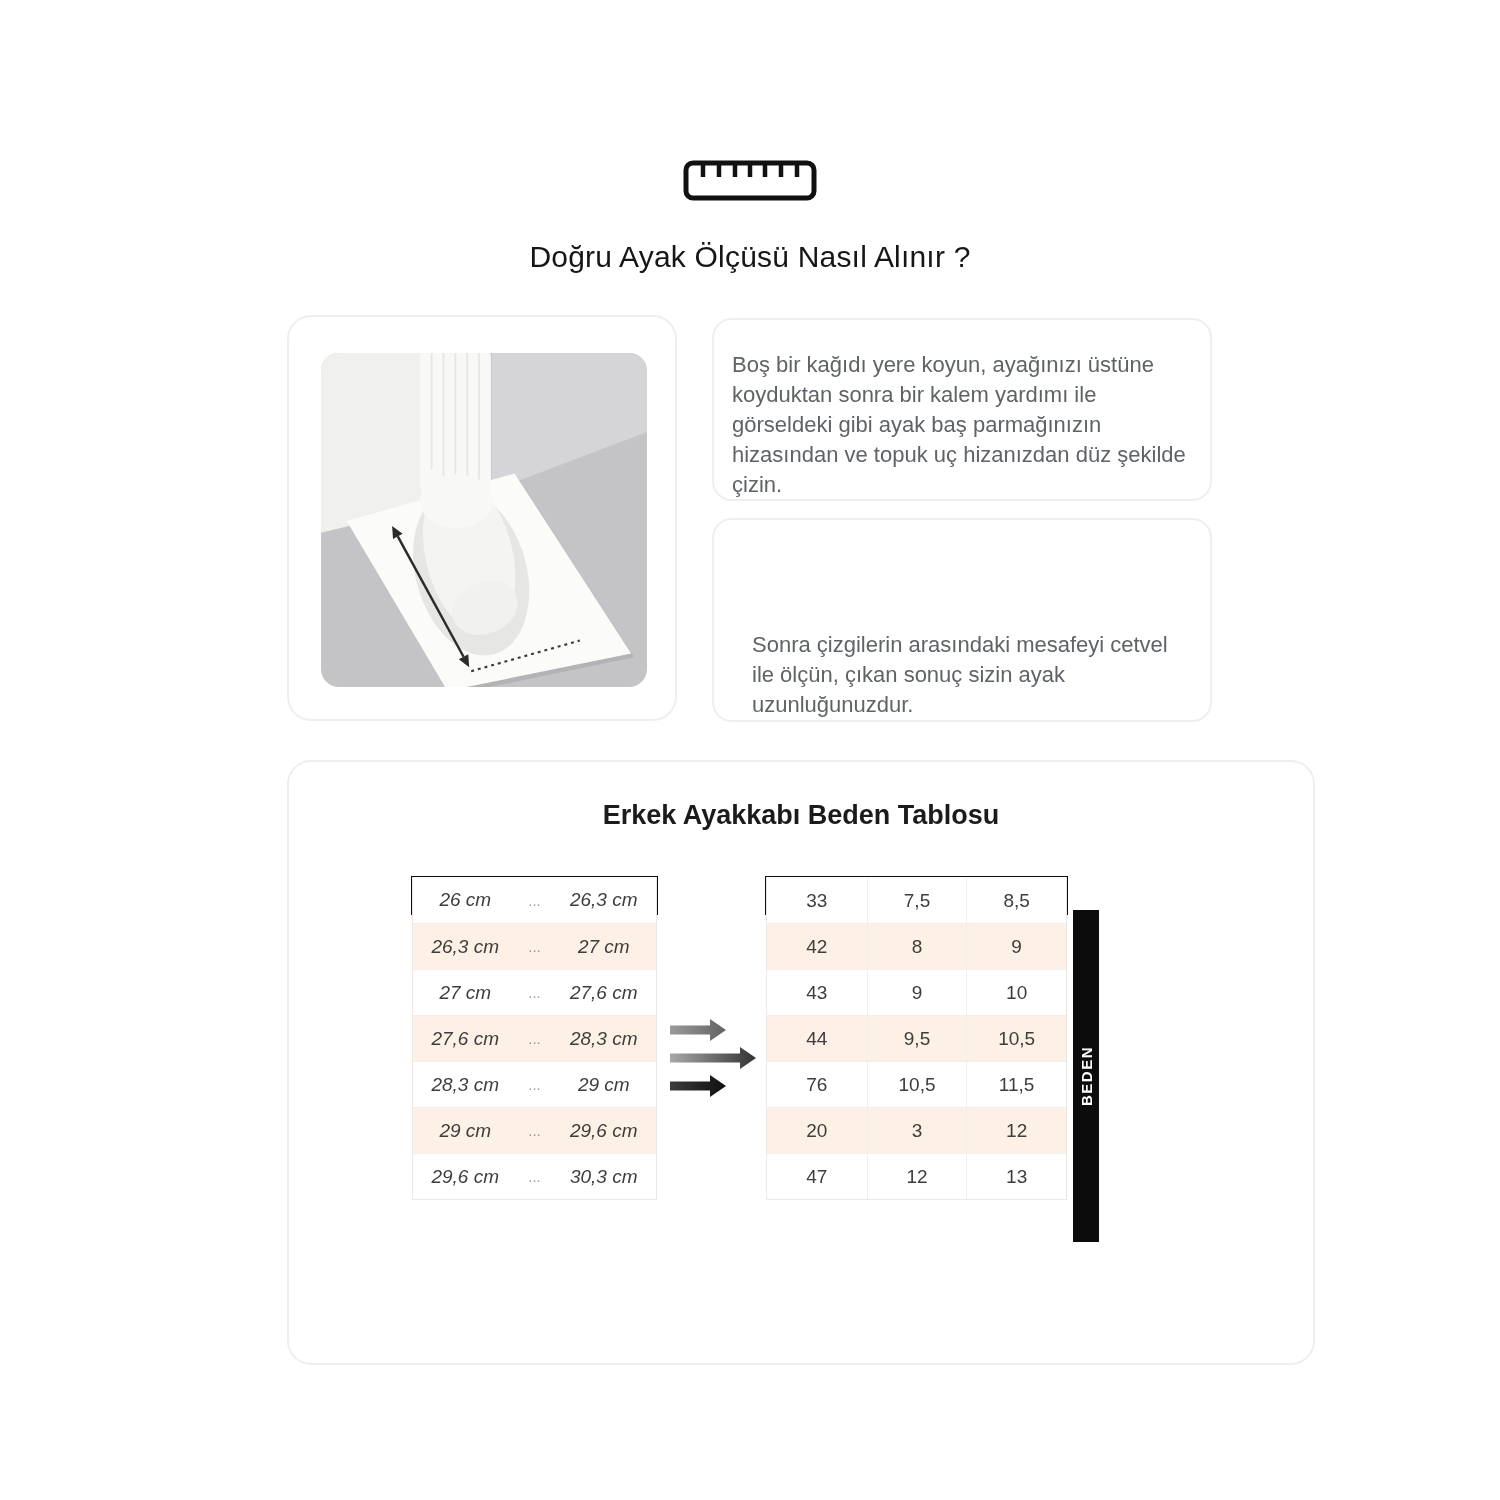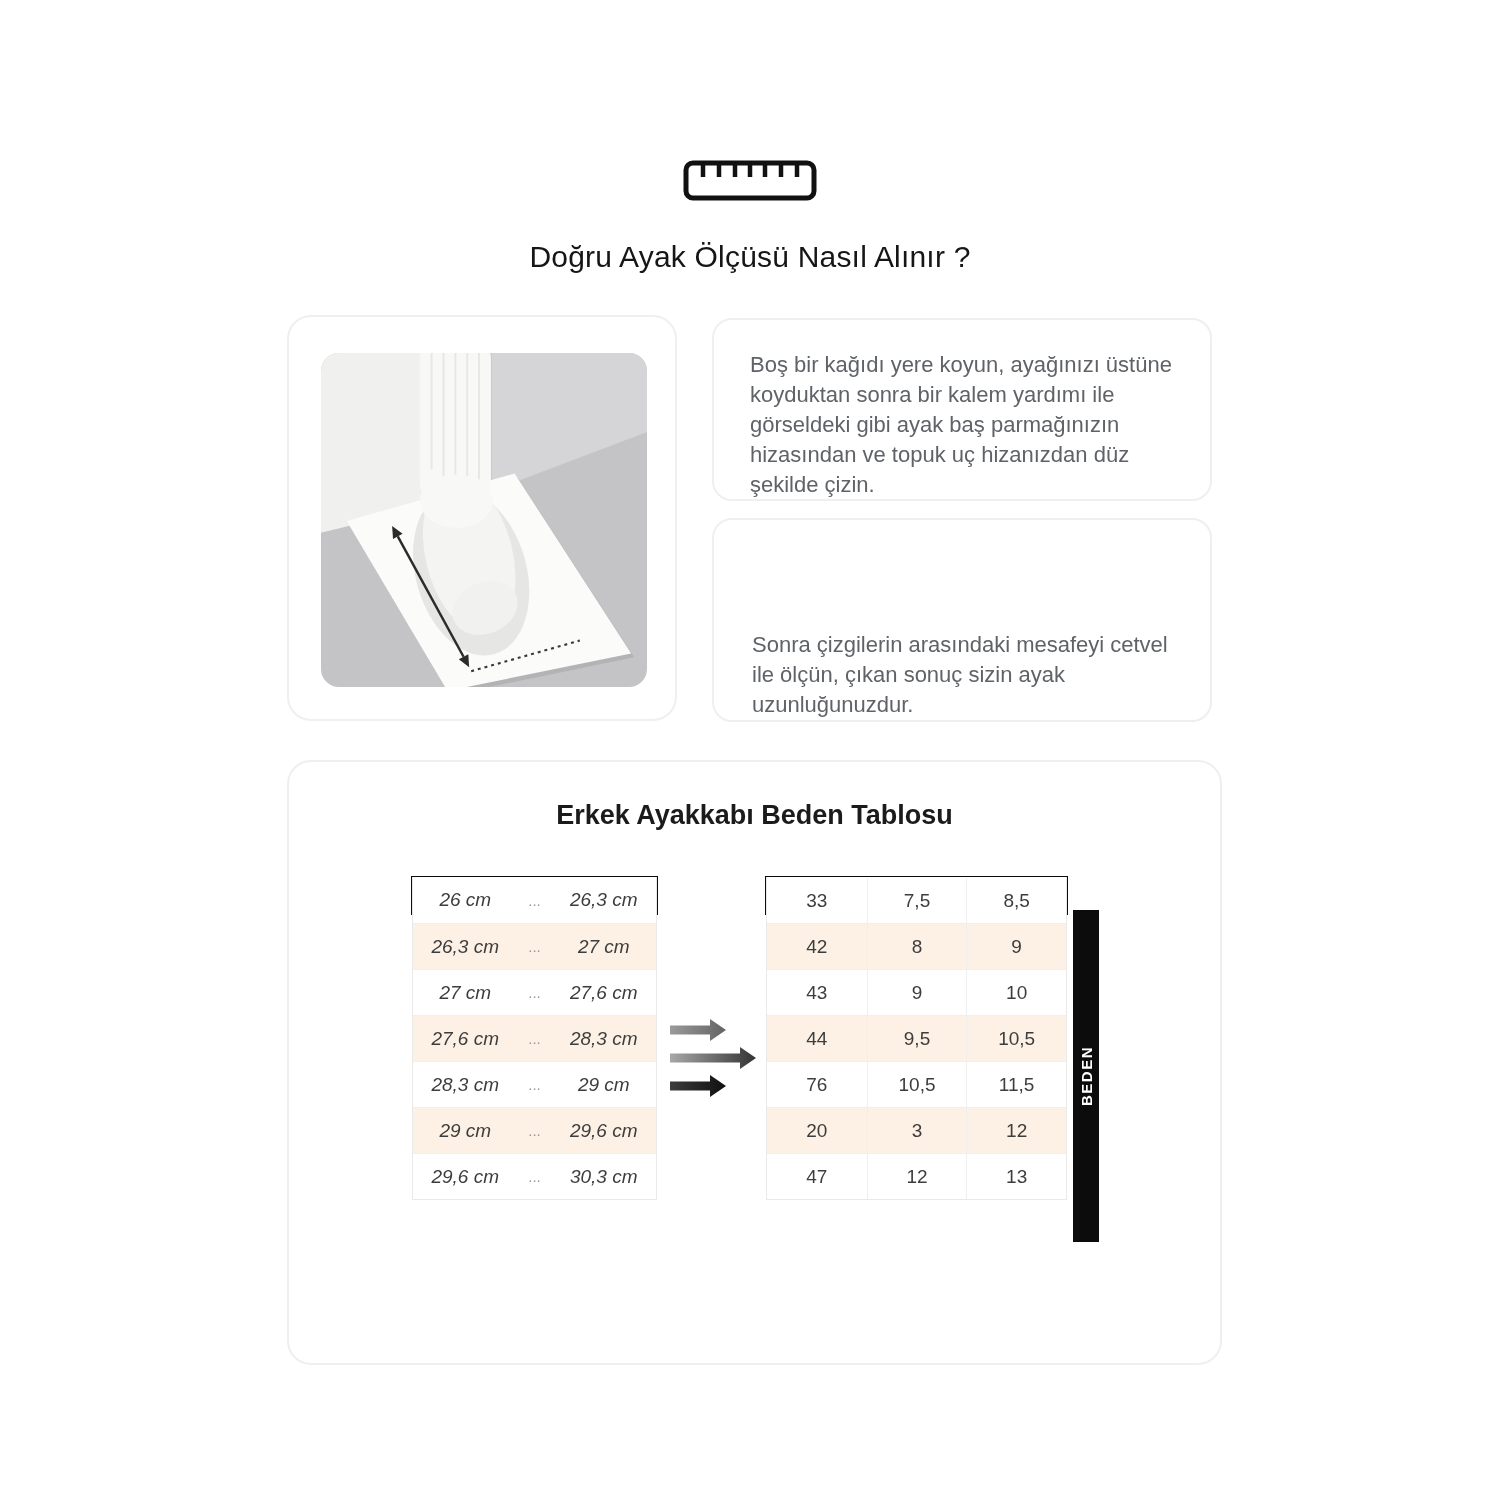--- a/index.html
+++ b/index.html
@@ -13,27 +13,27 @@
   #ruler-wrap { left:683px; top:160px; width:134px; height:42px; }
   #page-title { left:0; top:240px; width:1500px; text-align:center;
                 font-size:30px; font-weight:normal; color:#161616; letter-spacing:.2px; }
 
   
   .card { background:#fff; border:2px solid #efefef; border-radius:24px; }
   #photo-card { left:287px; top:315px; width:390px; height:406px; }
   #photo { position:absolute; left:32px; top:36px; width:326px; height:334px;
            border-radius:18px; overflow:hidden; }
   #step1-card { left:712px; top:318px; width:500px; height:183px; border-radius:20px;
-                padding:30px 36px; }
+                padding:30px 18px; }
   #step2-card { left:712px; top:518px; width:500px; height:204px; border-radius:20px;
                 padding:0 38px; display:flex; align-items:flex-end; }
   .step-text { font-size:22px; line-height:30px; color:#5f6368; }
 
   
-  #table-card { left:287px; top:760px; width:935px; height:605px; }
+  #table-card { left:287px; top:760px; width:1028px; height:605px; }
   #table-title { position:absolute; left:0; top:38px; width:100%; text-align:center;
                  font-size:27px; font-weight:bold; color:#1b1b1b; }
 
   
   #cm-table { position:absolute; left:123px; top:115px; width:245px;
               border:1px solid #e9e9e9; border-top:none; }
   #cm-header { position:absolute; left:122px; top:114px; width:247px; height:39px;
                background:#0c0c0c; color:#fff; display:flex; align-items:center;
                justify-content:center; font-size:20px; font-weight:bold; letter-spacing:.5px; }
   .cm-row { display:grid; grid-template-columns:1fr 34px 1fr; align-items:center;

